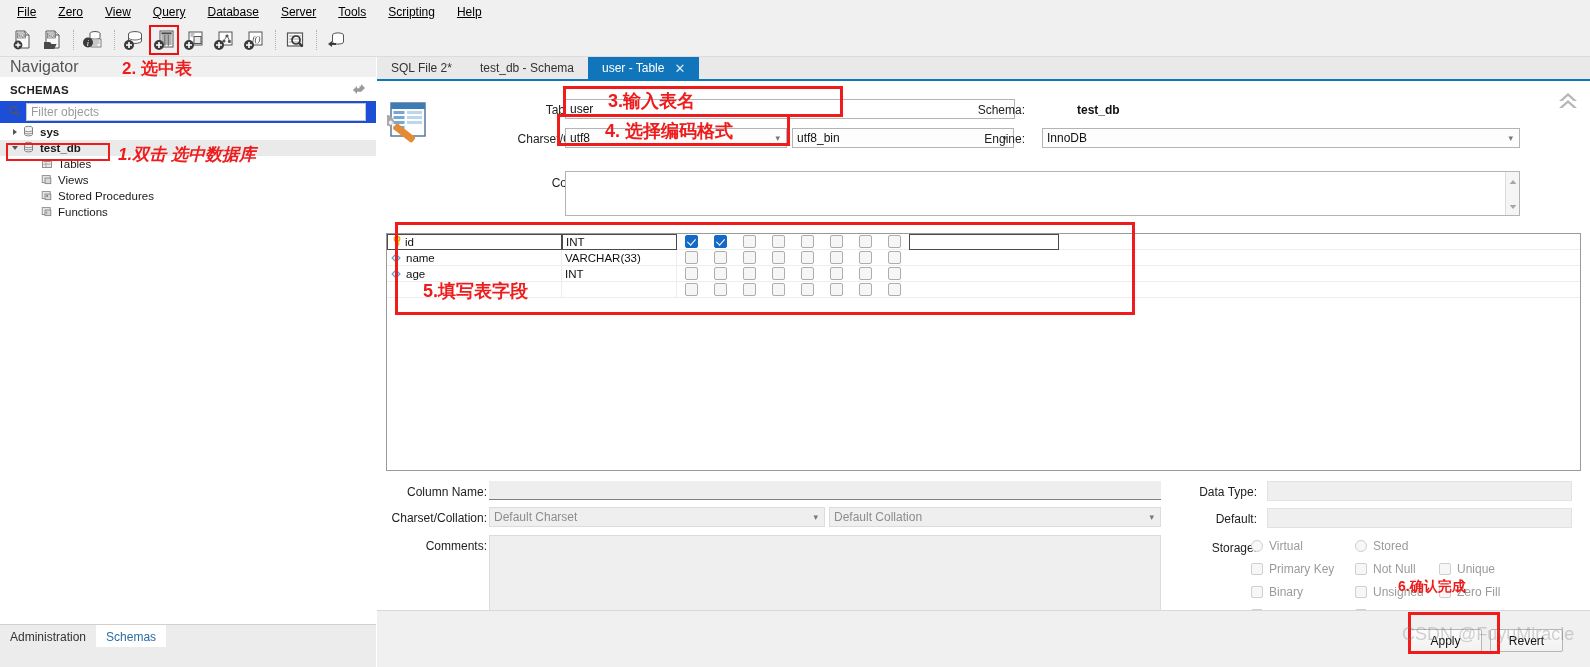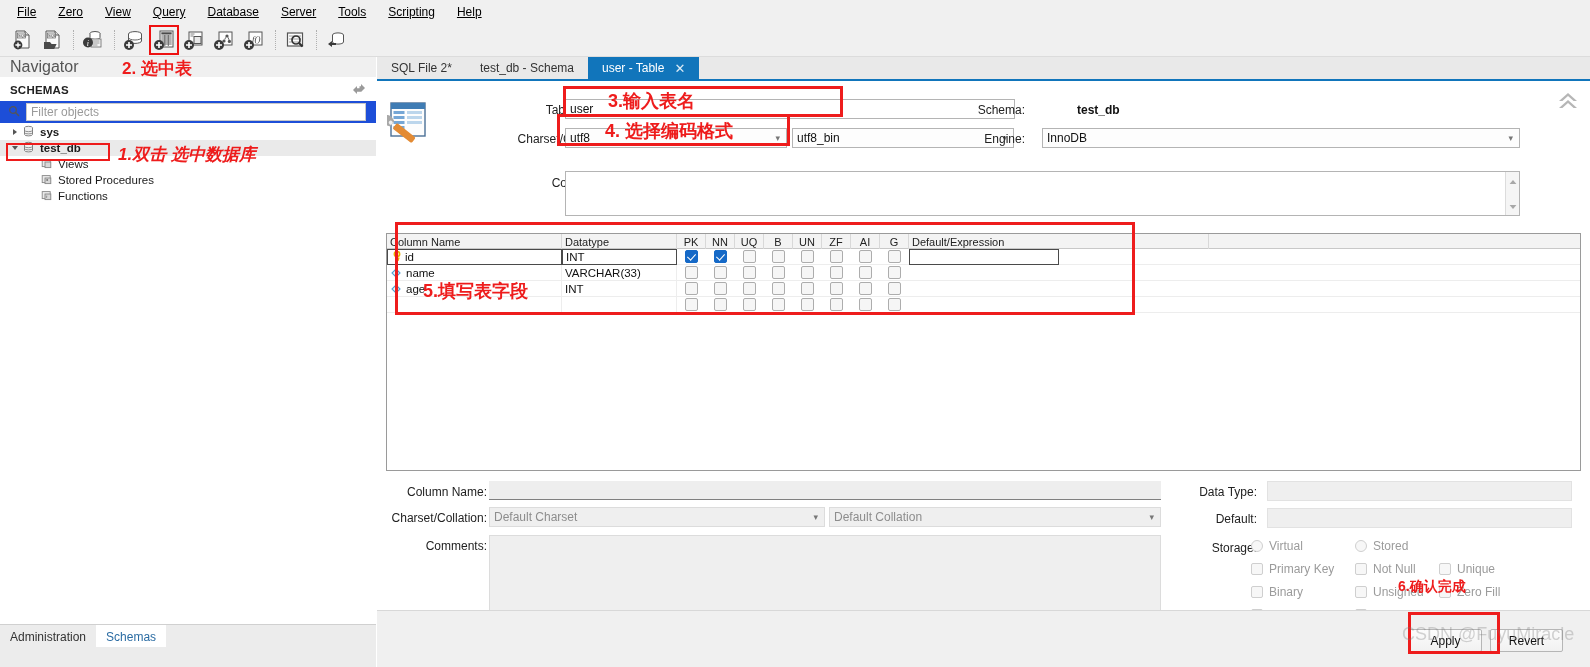--- a/index.html
+++ b/index.html
@@ -366,20 +366,30 @@
       <span>
         <svg width="13" height="13" viewBox="0 0 13 13">
           <ellipse cx="6.5" cy="2.8" rx="4" ry="1.5" fill="#f2f2f2" stroke="#777" stroke-width=".9"></ellipse>
           <path d="M2.5 2.8 v6.6 a4 1.5 0 0 0 8 0 v-6.6" fill="#f2f2f2" stroke="#777" stroke-width=".9"></path>
           <path d="M2.5 5.2 a4 1.5 0 0 0 8 0 M2.5 7.4 a4 1.5 0 0 0 8 0" fill="none" stroke="#777" stroke-width=".8"></path>
         </svg>
       </span>
       <span class="tlabel">test_db</span>
     </div>
 
+    <div class="tree-row" style="padding-left:40px;">
+      <span>
+        <svg width="13" height="13" viewBox="0 0 13 13">
+          <rect x="2.5" y="2.5" width="9" height="8" fill="#eaeaea" stroke="#888" stroke-width=".9"></rect>
+          <rect x="3.4" y="3.4" width="7.2" height="1.6" fill="#8e8e8e"></rect>
+          <path d="M6 5.4 v4.6 M3.4 7.2 h7.2" stroke="#9a9a9a" stroke-width=".8"></path>
+        </svg>
+      </span>
+      <span class="tlabel">Tables</span>
+    </div>
 
     <div class="tree-row" style="padding-left:40px;">
       <span>
         <svg width="13" height="13" viewBox="0 0 13 13">
           <rect x="2.2" y="2.6" width="8" height="7" fill="#eaeaea" stroke="#888" stroke-width=".9"></rect>
           <rect x="5" y="5" width="5.8" height="5.6" fill="#d8d8d8" stroke="#888" stroke-width=".9"></rect>
         </svg>
       </span>
       <span class="tlabel">Views</span>
     </div>
@@ -496,33 +506,20 @@
       <div class="collapse-btn">
         <span>
           <svg width="24" height="22" viewBox="0 0 24 22">
             <path d="M12 3 L21 11 L17.6 11 L12 6 L6.4 11 L3 11 z" fill="#b6b6b6"></path>
             <path d="M12 10 L21 18 L17.6 18 L12 13 L6.4 18 L3 18 z" fill="#b6b6b6"></path>
           </svg>
         </span>
       </div>
 
       <div class="grid" style="left:9px; top:152px; width:1195px; height:238px;">
-        <div class="grid-head">
-          <div class="gh" style="width:175px;">Column Name</div>
-          <div class="gh" style="width:115px;">Datatype</div>
-          <div class="gh" style="width:29px; justify-content:center; padding-left:0;">PK</div>
-          <div class="gh" style="width:29px; justify-content:center; padding-left:0;">NN</div>
-          <div class="gh" style="width:29px; justify-content:center; padding-left:0;">UQ</div>
-          <div class="gh" style="width:29px; justify-content:center; padding-left:0;">B</div>
-          <div class="gh" style="width:29px; justify-content:center; padding-left:0;">UN</div>
-          <div class="gh" style="width:29px; justify-content:center; padding-left:0;">ZF</div>
-          <div class="gh" style="width:29px; justify-content:center; padding-left:0;">AI</div>
-          <div class="gh" style="width:29px; justify-content:center; padding-left:0;">G</div>
-          <div class="gh" style="width:300px;">Default/Expression</div>
-        </div>
 
         <div class="grow">
           <div class="gc edcell" style="width:175px;">
             <span class="keyicon">
               <svg width="10" height="11" viewBox="0 0 10 11">
                 <circle cx="5" cy="3" r="2.6" fill="none" stroke="#e8b200" stroke-width="1.7"></circle>
                 <path d="M5 5 v5.2 M5 7.4 h2.4 M5 9 h2" stroke="#e8b200" stroke-width="1.6"></path>
               </svg>
             </span>
             <span style="padding-left:2px">id</span>

